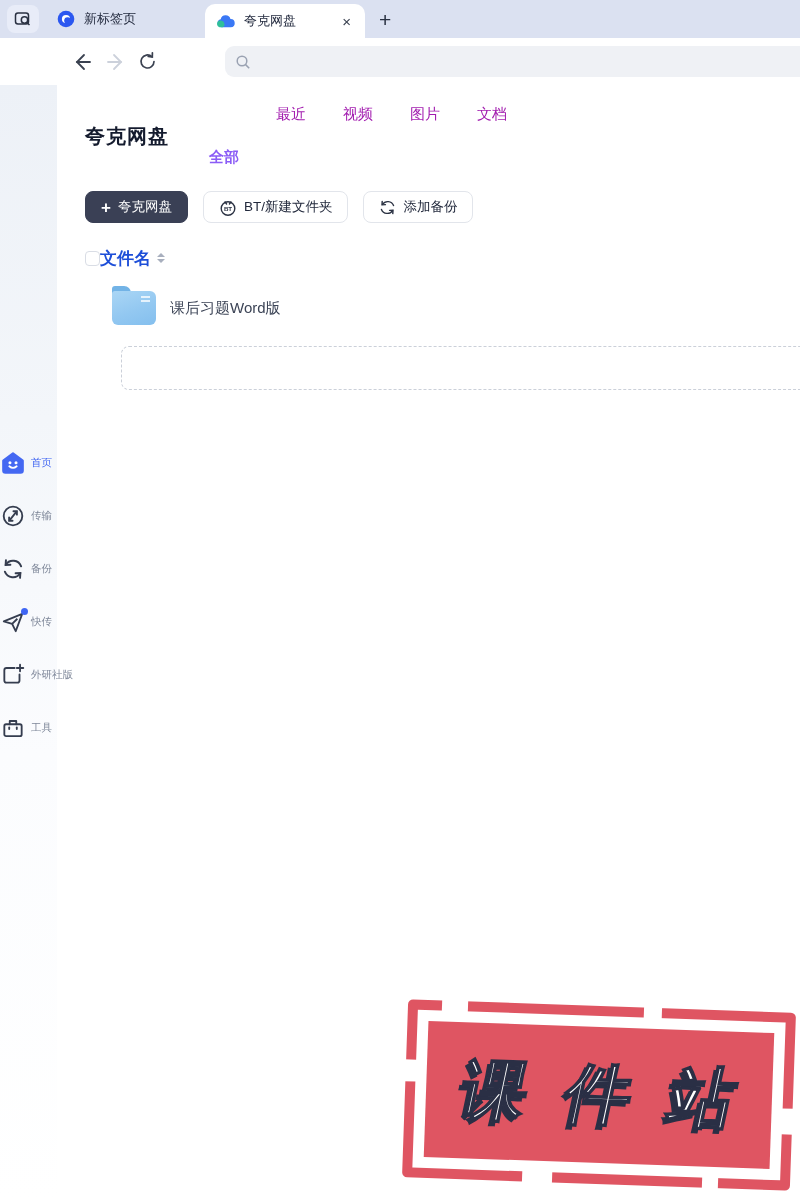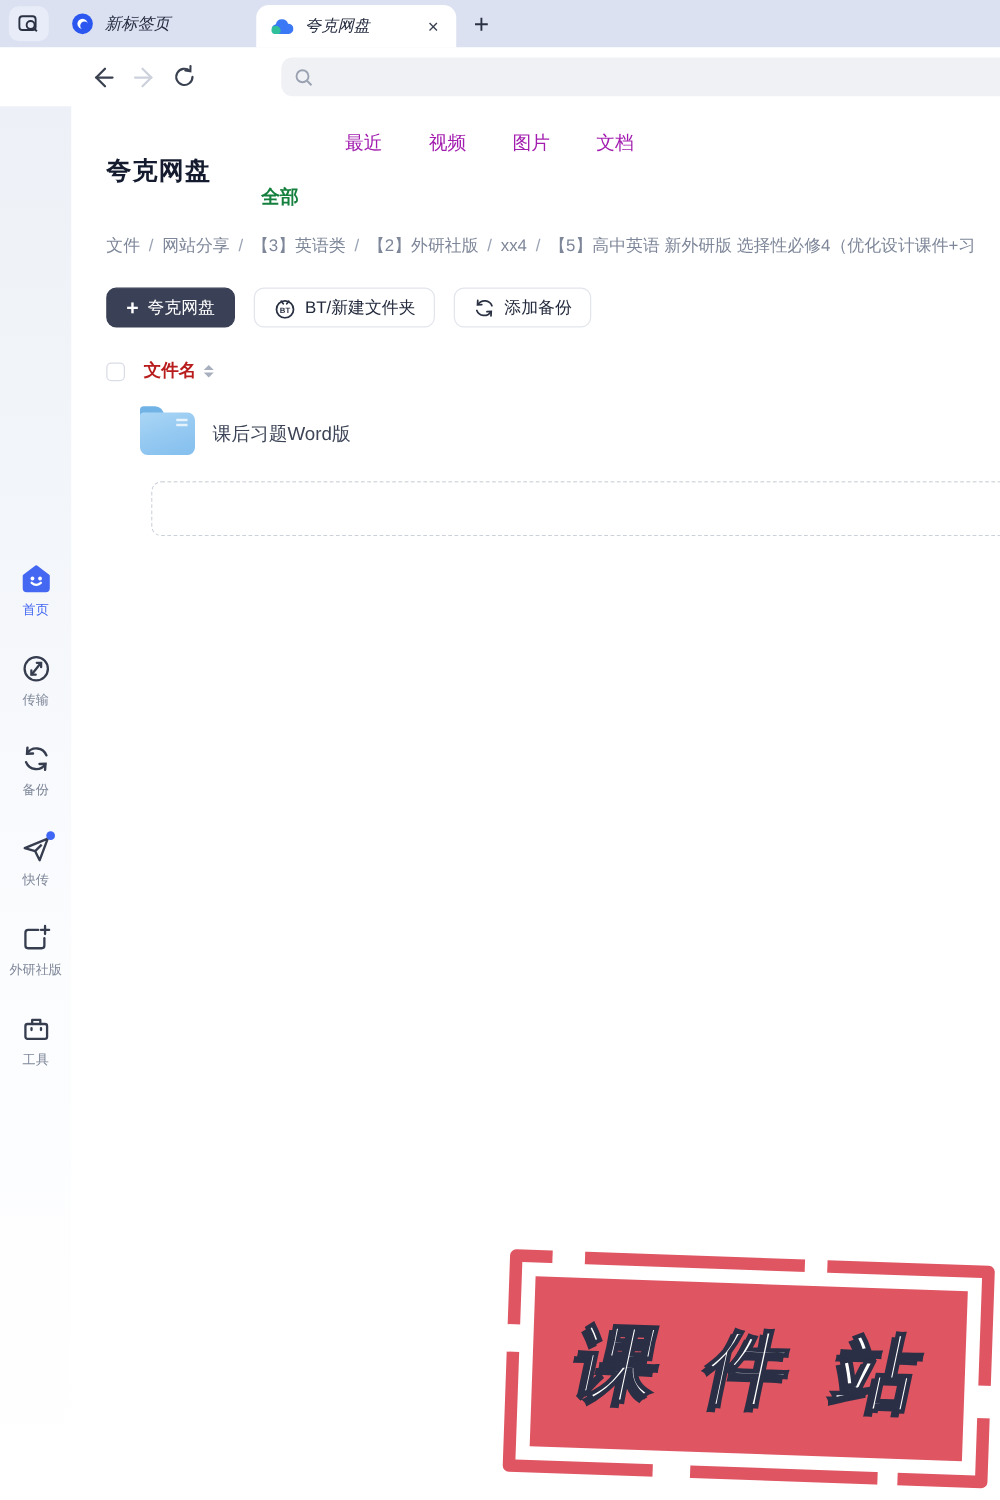--- a/index.html
+++ b/index.html
@@ -13,64 +13,64 @@
   .tabbar { position:absolute; top:0; left:0; width:800px; height:38px;
     background:#dbe1f1; display:flex; align-items:flex-end; }
   .win-btn { width:32px; height:28px; margin:0 6px 5px 7px; background:#e8ecf8;
     border-radius:8px; display:flex; align-items:center; justify-content:center; }
   .tab { display:flex; align-items:center; gap:9px; padding:0 12px; height:38px;
     font-size:13px; color:#252c40; }
   .tab.inactive { width:152px; }
   .tab.active { width:160px; height:34px; background:#ffffff;
     border-radius:10px 10px 0 0; margin-left:8px; }
   .favicon { width:18px; height:18px; display:flex; align-items:center; justify-content:center; }
-  .tab-label { flex:1; white-space:nowrap; overflow:hidden;font-style:italic; }
+  .tab-label { flex:1; white-space:nowrap; overflow:hidden; }
   .tab-close { font-size:15px; color:#3a4150; padding:0 2px; line-height:1; }
   .newtab-btn { font-size:21px; color:#2a3142; margin:0 0 8px 14px; line-height:1; }
   
   .toolbar { position:absolute; top:38px; left:0; width:800px; height:47px;
     background:#ffffff; display:flex; align-items:center; }
   .nav-ic { width:24px; height:24px; display:flex; align-items:center; justify-content:center; }
   .nav-back { margin-left:71px; }
   .nav-fwd  { margin-left:8px; }
   .nav-refresh { margin-left:8px; }
   .addressbar { position:absolute; left:225px; top:8px; width:585px; height:31px;
     background:#eff1f5; border-radius:9px; display:flex; align-items:center; padding-left:9px; }
   .addressbar input { border:none; outline:none; background:transparent; flex:1;
     font-size:13px; color:#3a4150; margin-left:6px; font-family:inherit; }
   
   .sidebar { position:absolute; top:85px; left:0; width:57px; height:1115px;
     background:linear-gradient(180deg,#edf1f7 0%,#f3f6fa 30%,#fbfcfe 60%,#ffffff 100%);
     display:flex; flex-direction:column; align-items:center; padding-top:365px; gap:27px; }
-  .side-item { display:flex; flex-direction:column; align-items:center; gap:5px; width:57px; }
+  .side-item { display:flex; flex-direction:row; align-items:center; gap:5px; width:57px; }
   .side-ic { width:26px; height:26px; position:relative; display:flex; align-items:center; justify-content:center; }
   .side-label { font-size:10.5px; color:#7e8799; white-space:nowrap; }
   .side-item.active .side-label { color:#4468f2; }
   .badge-dot { position:absolute; top:-1px; right:-2px; width:7px; height:7px;
     border-radius:50%; background:#3f66f4; }
   
   .content { position:absolute; top:85px; left:57px; width:743px; height:1115px;
     padding:20px 0 0 28px; }
   .title-row { display:flex; align-items:center; }
   .page-title { font-size:20px; font-weight:bold; color:#141b2e; letter-spacing:1px; }
   .ftabs { display:flex; gap:37px; margin-left:40px; }
   .ftab { font-size:15px; color:#a21caf; }
-  .ftab.active { color:#15803d; font-weight:bold;margin-top:43px; }
+  .ftab.active { color:#8b5cf6; font-weight:bold;margin-top:43px; }
   .crumbs { margin-top:21px; font-size:13.5px; color:#7e8799; white-space:nowrap;
     overflow:hidden; width:715px; }
   .crumbs .sep { margin:0 7px; color:#9aa3b4; }
   .actions { margin-top:24px; display:flex; gap:15px; }
   .btn { height:32px; display:flex; align-items:center; gap:7px; padding:0 15px;
     border-radius:8px; font-size:13.5px; background:#ffffff;
     border:1px solid #e2e5eb; color:#232a3d; }
   .btn.primary { background:#3a4055; border-color:#3a4055; color:#ffffff; }
   .btn .plus-glyph { font-size:17px; font-weight:bold; line-height:1; }
   .list-head { margin-top:25px; display:flex; align-items:center; height:20px; }
   .checkbox { width:15px; height:15px; border:1.5px solid #d9dde5; border-radius:4px; background:#fff; }
-  .head-label { margin-left:15px; font-size:14px; font-weight:bold; color:#b91c1c; }
+  .head-label { font-size:17px; font-weight:bold; color:#1d4ed8; }
   .sort { display:flex; flex-direction:column; gap:2px; margin-left:6px; }
   .sort i { width:0; height:0; border-left:4px solid transparent; border-right:4px solid transparent; }
   .sort .up { border-bottom:4px solid #a8afbe; }
   .sort .dn { border-top:4px solid #a8afbe; }
   .rows { margin-top:10px; }
   .row { display:flex; align-items:center; height:60px; padding-left:27px; }
   .folder { width:44px; height:34px; position:relative; }
   .folder::before { content:""; position:absolute; top:-5px; left:0; width:19px; height:9px;
     background:#72b3e6; border-radius:3px 7px 0 0; }
   .folder-body { position:absolute; inset:0; border-radius:3px 6px 6px 6px;
@@ -237,23 +237,20 @@
     <span class="page-title">夸克网盘</span>
     <div class="ftabs">
       <span class="ftab active">全部</span>
       <span class="ftab">最近</span>
       <span class="ftab">视频</span>
       <span class="ftab">图片</span>
       <span class="ftab">文档</span>
     </div>
   </div>
 
-  <div class="crumbs">
-    <span>文件</span><span class="sep">/</span><span>网站分享</span><span class="sep">/</span><span>【3】英语类</span><span class="sep">/</span><span>【2】外研社版</span><span class="sep">/</span><span>xx4</span><span class="sep">/</span><span>【5】高中英语 新外研版 选择性必修4（优化设计课件+习</span>
-  </div>
 
   <div class="actions">
     <button class="btn primary">
       <span class="plus-glyph">+</span>
       <span>夸克网盘</span>
     </button>
     <button class="btn">
       <span>
         <svg width="18" height="17" viewBox="0 0 18 17" fill="none" stroke="#2a3142" stroke-width="1.4">
           <circle cx="9" cy="9.5" r="6.8"></circle>

